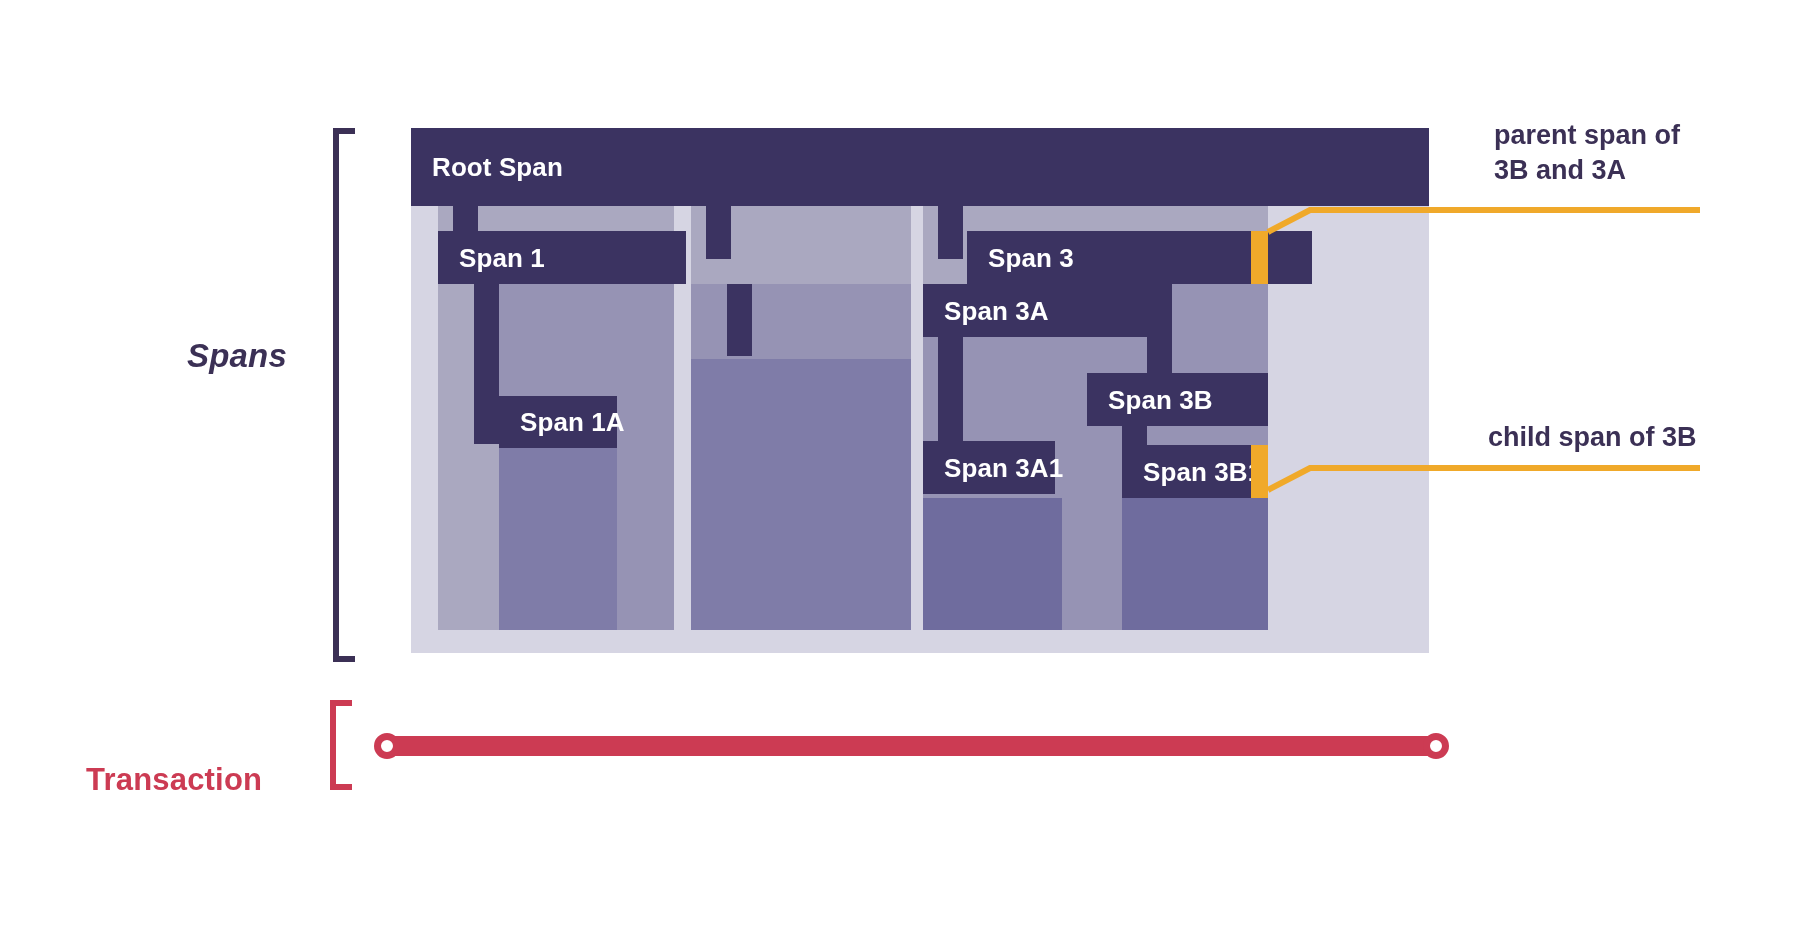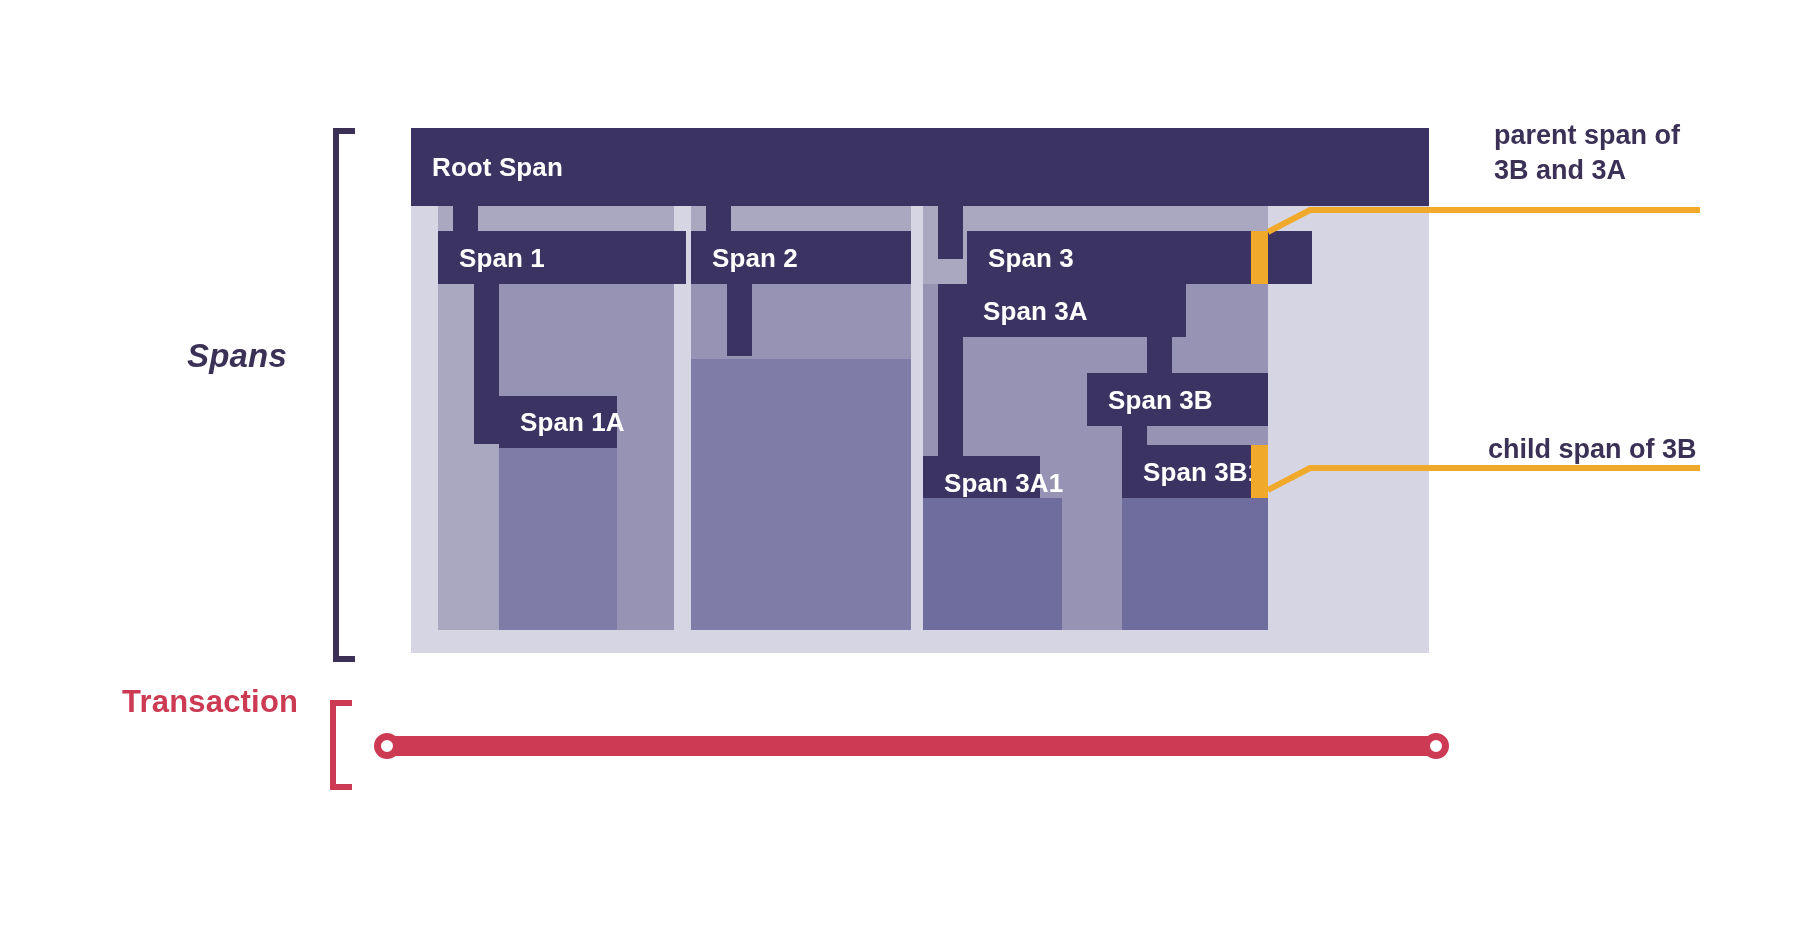--- a/index.html
+++ b/index.html
@@ -32,24 +32,23 @@
   }
   #spans-label {
     left: 187px;
     top: 337px;
     font-size: 33px;
     color: #3b3055;
     font-style: italic;
   }
   #transaction-label {
     left: 86px;
-    top: 684px;
+    top: 762px;
     font-size: 31px;
     color: #cc3b53;
-    margin-left: 36px;
   }
 
   
   .bracket {
     position: absolute;
     box-sizing: border-box;
   }
   #spans-bracket {
     left: 333px;
     top: 128px;
@@ -130,21 +129,21 @@
 
   .callout-text {
     position: absolute;
     font-size: 27px;
     font-weight: 700;
     color: #3b3055;
     line-height: 1.28;
     white-space: pre-line;
   }
   #callout-parent-text { left: 1488px; top: 118px; margin-left: 6px; }
-  #callout-child-text  { left: 1488px; top: 432px; text-align: right; }
+  #callout-child-text  { left: 1488px; top: 420px; text-align: right; }
 
   
   #timeline-track {
     position: absolute;
     left: 386px;
     top: 736px;
     width: 1049px;
     height: 20px;
     background: #cc3b53;
   }
@@ -213,23 +212,20 @@
     <div class="span-bar" style="left:88px; top:268px; width:118px; height:52px;">
       <span>Span 1A</span>
     </div>
 
     <div class="lvl-bg bg-l4" style="left:88px; top:320px; width:118px; height:182px;"></div>
 
     <div class="lvl-bg bg-l2" style="left:280px; top:78px; width:220px; height:424px;"></div>
 
     <div class="stem" style="left:295px; top:78px; width:25px; height:53px;"></div>
 
-    <div class="span-bar" style="left:280px; top:103px; width:220px; height:53px;">
-      <span>Span 2</span>
-    </div>
 
     <div class="lvl-bg bg-l3" style="left:280px; top:156px; width:220px; height:346px;"></div>
 
     <div class="stem" style="left:316px; top:156px; width:25px; height:72px;"></div>
 
 
     <div class="lvl-bg bg-l4" style="left:280px; top:231px; width:220px; height:271px;"></div>
 
     <div class="lvl-bg bg-l2" style="left:512px; top:78px; width:345px; height:424px;"></div>
 
@@ -245,31 +241,31 @@
 
     <div class="stem" style="left:527px; top:156px; width:25px; height:53px;"></div>
 
     <div class="span-bar" style="left:512px; top:156px; width:0; height:0;"></div>
     <div class="span-bar" style="left:512px; top:156px; width:224px; height:0;"></div>
 
     <div class="span-bar" style="left:512px; top:156px; width:224px; height:0;"></div>
 
     <div class="span-bar" style="left:512px; top:156px; width:224px; height:0;"></div>
 
-    <div class="span-bar" style="left:512px; top:156px; width:224px; height:53px;margin-left:39px;">
+    <div class="span-bar" style="left:512px; top:156px; width:224px; height:53px;">
       <span>Span 3A</span>
     </div>
 
     <div class="stem" style="left:736px; top:156px; width:25px; height:100px;"></div>
 
     <div class="lvl-bg bg-l3" style="left:512px; top:209px; width:224px; height:293px;"></div>
 
     <div class="stem" style="left:527px; top:209px; width:25px; height:155px;"></div>
 
-    <div class="span-bar" style="left:512px; top:328px; width:117px; height:53px;">
+    <div class="span-bar" style="left:512px; top:313px; width:132px; height:53px;">
       <span>Span 3A1</span>
     </div>
 
     <div class="lvl-bg bg-l5" style="left:512px; top:370px; width:139px; height:132px;"></div>
 
     <div class="lvl-bg bg-l3" style="left:676px; top:245px; width:181px; height:257px;"></div>
 
     <div class="span-bar" style="left:676px; top:245px; width:181px; height:53px;">
       <span>Span 3B</span>
     </div>

